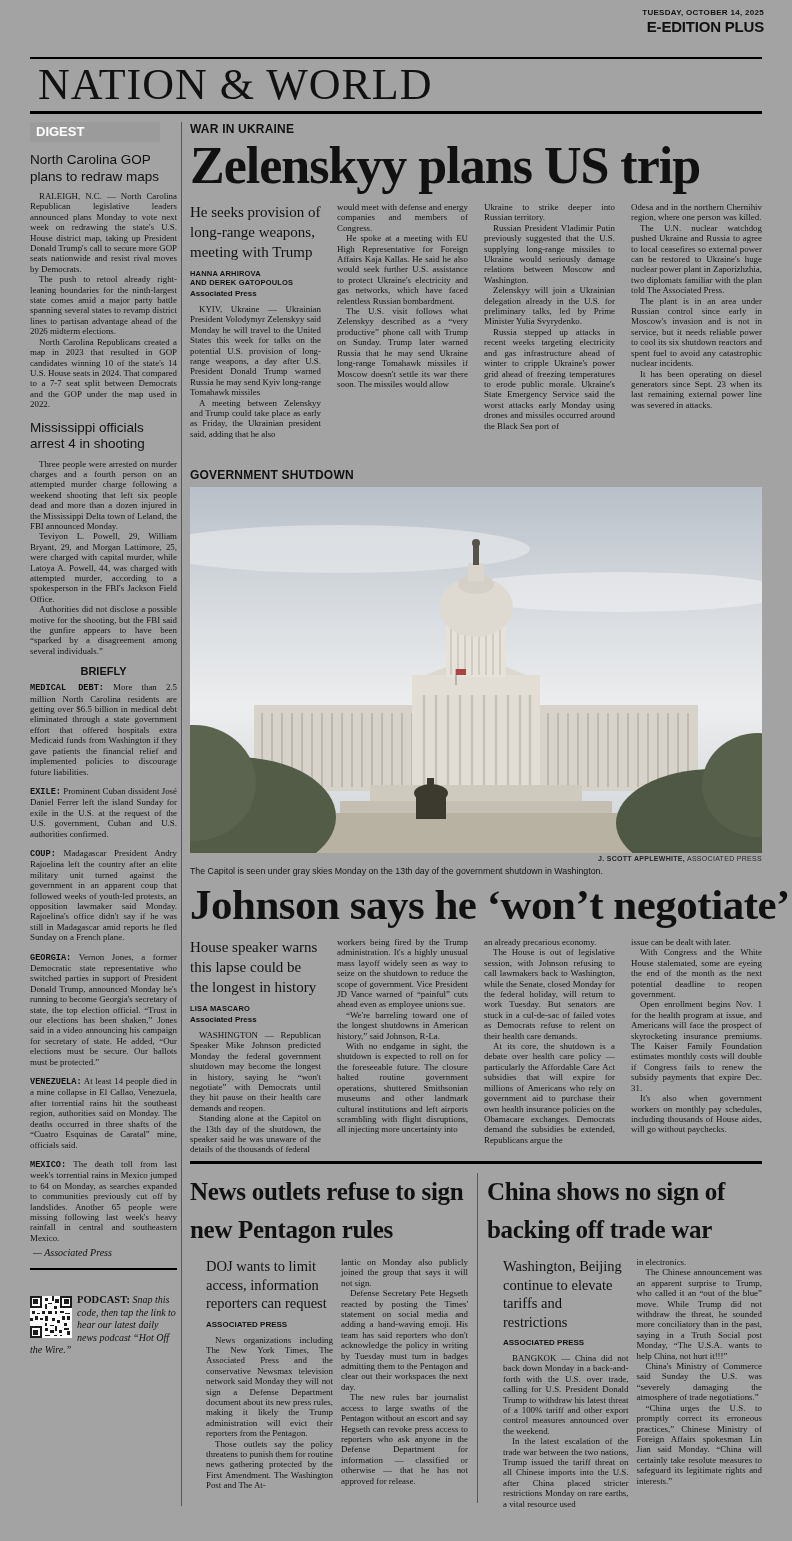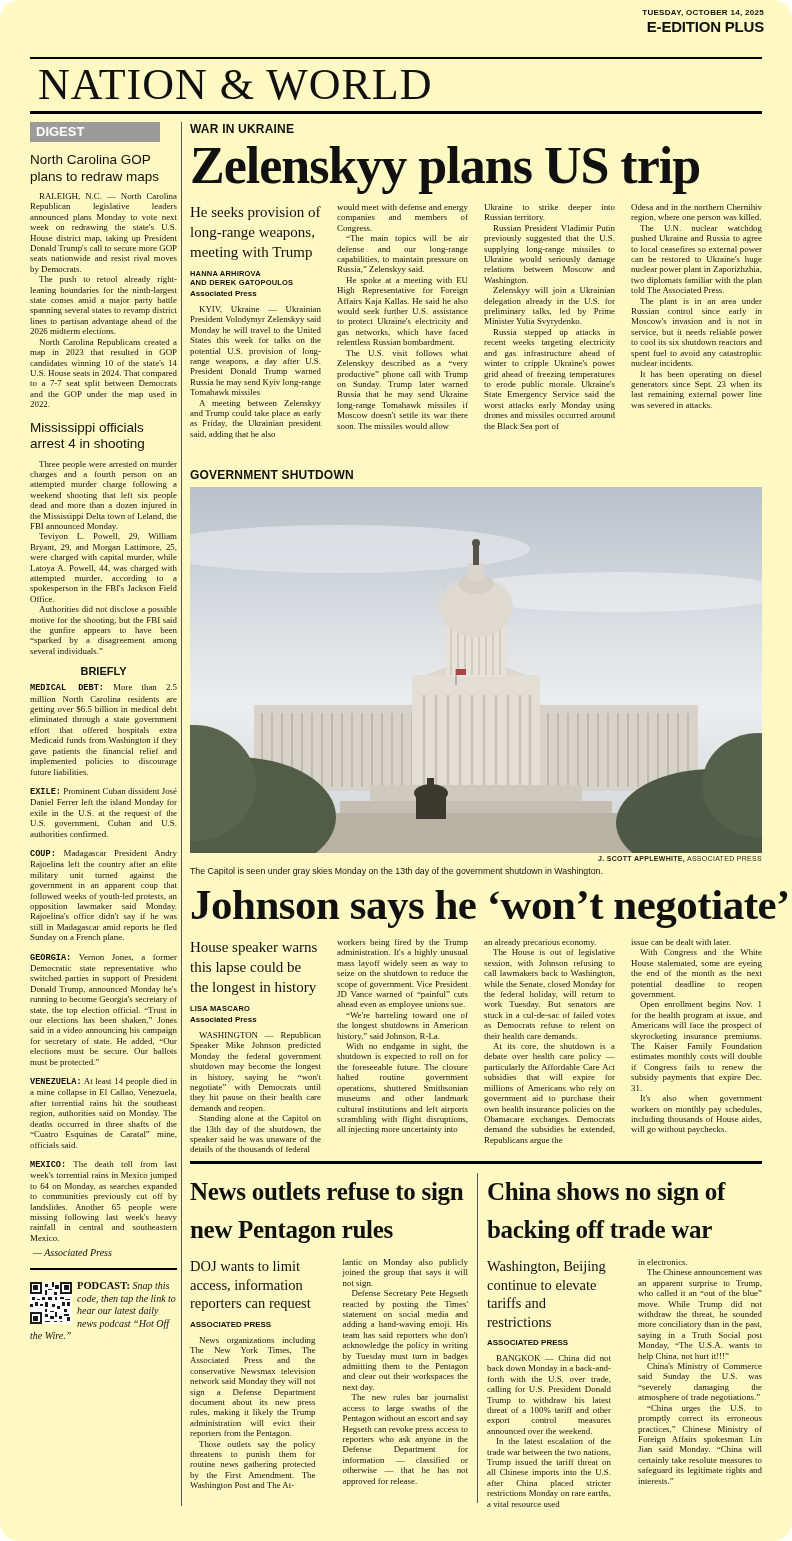--- a/index.html
+++ b/index.html
@@ -1,17 +1,17 @@
 <!DOCTYPE html>
 <html lang="en"><head>
 <meta charset="utf-8">
 <style>
   html,body{margin:0;padding:0;background:#fff;}
-  .page{position:relative;width:792px;height:1541px;background:#fef9c3;color:#111;
-        font-family:"Liberation Serif",serif;overflow:hidden;border-radius:19px;}
+  .page{position:relative;width:792px;height:1541px;background:#a3a3a3;color:#111;
+        font-family:"Liberation Serif",serif;overflow:hidden;}
   
   .hdr{position:absolute;top:8px;right:28px;text-align:right;font-family:"Liberation Sans",sans-serif;}
   .hdr .date{font-size:8px;font-weight:bold;letter-spacing:.3px;}
   .hdr .edition{font-size:15px;font-weight:800;letter-spacing:-.2px;margin-top:1px;}
   .masthead{position:absolute;left:30px;right:30px;top:57px;border-top:2px solid #000;border-bottom:3px solid #000;height:52px;}
   .masthead span{font-size:44px;line-height:52px;letter-spacing:1px;padding-left:8px;}
   
   .kick{font-family:"Liberation Sans",sans-serif;font-weight:bold;font-size:12px;letter-spacing:.2px;}
   .b{font-size:8.9px;line-height:10.4px;text-align:justify;text-indent:9px;margin:0;hyphens:auto;}
   .b.c{text-indent:0;}
@@ -22,21 +22,21 @@
   .col{flex:1;min-width:0;}
   
   .rail{position:absolute;left:30px;top:122px;width:147px;}
   .digest-bar{background:#9b9b9b;color:#fff;font-family:"Liberation Sans",sans-serif;font-weight:bold;
               font-size:13px;line-height:18px;padding:1px 6px;width:118px;}
   .dhead{font-family:"Liberation Sans",sans-serif;font-weight:normal;font-size:13.5px;line-height:16.5px;margin:10px 0 6px;}
   .briefly{font-family:"Liberation Sans",sans-serif;font-weight:bold;font-size:11px;text-align:center;margin:9px 0 5px;}
   .brief{font-size:8.9px;line-height:10.4px;text-align:justify;margin:0 0 9px;hyphens:auto;}
   .blabel{font-family:Liberation Mono, monospace;font-weight:bold;font-size:8.6px;}
   .attrib{font-size:10px;font-style:italic;text-align:left;margin:-5px 3px 0;}
-  .podcast{margin-top:10px;border-top:2px solid #000;padding-top:10px;overflow:hidden;}
+  .podcast{margin-top:10px;border-top:2px solid #000;padding-top:24px;overflow:hidden;}
   .qr{float:left;width:42px;height:42px;margin:2px 5px 1px 0;}
   .podtext{font-size:10px;line-height:12.5px;font-style:italic;margin:0;}
   .podtext b{font-style:normal;font-size:10.5px;}
   .vrule{position:absolute;width:1px;background:#555;}
   
   .ukraine{position:absolute;left:190px;top:122px;width:572px;}
   .ukraine h2{font-size:52px;line-height:56px;font-weight:bold;letter-spacing:-1px;margin:2px 0 8px;white-space:nowrap;}
   .ukraine .cols{height:256px;}
   
   .shutdown{position:absolute;left:190px;top:468px;width:572px;}
@@ -46,21 +46,21 @@
   .pcredit b{font-weight:bold;}
   .caption{font-family:"Liberation Sans",sans-serif;font-size:8.8px;margin-top:4px;color:#111;}
   .shutdown h2{font-size:43px;line-height:48px;font-weight:bold;letter-spacing:-.5px;margin:5px 0 8px;white-space:nowrap;}
   .shutdown .cols{height:218px;}
   
   .hrule{position:absolute;left:190px;right:30px;top:1161px;height:3px;background:#000;}
   .story-bl{position:absolute;left:190px;top:1173px;width:278px;}
   .story-br{position:absolute;left:487px;top:1173px;width:275px;}
   .bhead{font-size:25px;line-height:38px;font-weight:bold;letter-spacing:-.3px;margin:0 0 8px;}
   .bdeck{font-size:14.5px;line-height:18.5px;margin:0 0 7px;}
-  .story-bl .cols,.story-br .cols{height:268px;gap:27px;}
+  .story-bl .cols,.story-br .cols{height:268px;gap:8px;margin-left:16px;}
 </style>
 </head>
 <body>
 
 <div class="page">
 
   <div class="hdr">
     <div class="date">TUESDAY, OCTOBER 14, 2025</div>
     <div class="edition">E-EDITION PLUS</div>
   </div>
@@ -78,21 +78,21 @@
     <p class="b">North Carolina Republicans created a map in 2023 that resulted in GOP candidates winning 10 of the state's 14 U.S. House seats in 2024. That compared to a 7-7 seat split between Democrats and the GOP under the map used in 2022.</p>
 
     <h3 class="dhead">Mississippi officials arrest 4 in shooting</h3>
     <p class="b">Three people were arrested on murder charges and a fourth person on an attempted murder charge following a weekend shooting that left six people dead and more than a dozen injured in the Mississippi Delta town of Leland, the FBI announced Monday.</p>
     <p class="b">Teviyon L. Powell, 29, William Bryant, 29, and Morgan Lattimore, 25, were charged with capital murder, while Latoya A. Powell, 44, was charged with attempted murder, according to a spokesperson in the FBI's Jackson Field Office.</p>
     <p class="b">Authorities did not disclose a possible motive for the shooting, but the FBI said the gunfire appears to have been “sparked by a disagreement among several individuals.”</p>
 
     <div class="briefly">BRIEFLY</div>
 
     <p class="brief"><b class="blabel">MEDICAL DEBT:</b> <span>More than 2.5 million North Carolina residents are getting over $6.5 billion in medical debt eliminated through a state government effort that offered hospitals extra Medicaid funds from Washington if they gave patients the financial relief and implemented policies to discourage future liabilities.</span></p>
-    <p class="brief"><b class="blabel">EXILE:</b> <span>Prominent Cuban dissident José Daniel Ferrer left the island Monday for exile in the U.S. at the request of the U.S. government, Cuban and U.S. authorities confirmed.</span></p>
+    <p class="brief"><b class="blabel">EXILE:</b> <span>Prominent Cuban dissident José Daniel Ferrer left the island Sunday for exile in the U.S. at the request of the U.S. government, Cuban and U.S. authorities confirmed.</span></p>
     <p class="brief"><b class="blabel">COUP:</b> <span>Madagascar President Andry Rajoelina left the country after an elite military unit turned against the government in an apparent coup that followed weeks of youth-led protests, an opposition lawmaker said Monday. Rajoelina's office didn't say if he was still in Madagascar amid reports he fled Sunday on a French plane.</span></p>
     <p class="brief"><b class="blabel">GEORGIA:</b> <span>Vernon Jones, a former Democratic state representative who switched parties in support of President Donald Trump, announced Monday he's running to become Georgia's secretary of state, the top election official. “Trust in our elections has been shaken,” Jones said in a video announcing his campaign for secretary of state. He added, “Our elections must be secure. Our ballots must be protected.”</span></p>
     <p class="brief"><b class="blabel">VENEZUELA:</b> <span>At least 14 people died in a mine collapse in El Callao, Venezuela, after torrential rains hit the southeast region, authorities said on Monday. The deaths occurred in three shafts of the “Cuatro Esquinas de Caratal” mine, officials said.</span></p>
     <p class="brief"><b class="blabel">MEXICO:</b> <span>The death toll from last week's torrential rains in Mexico jumped to 64 on Monday, as searches expanded to communities previously cut off by landslides. Another 65 people were missing following last week's heavy rainfall in central and southeastern Mexico.</span></p>
     <p class="attrib">— Associated Press</p>
 
     <div class="podcast">
       <svg class="qr" viewBox="0 0 25 25" shape-rendering="crispEdges">
         <rect width="25" height="25" fill="#fff"></rect>
         <g fill="#1c1c1c">
@@ -154,21 +154,20 @@
       <div class="col">
         <p class="deck">He seeks provision of long-range weapons, meeting with Trump</p>
         <div class="by">HANNA ARHIROVA</div>
         <div class="by">AND DEREK GATOPOULOS</div>
         <div class="bycredit">Associated Press</div>
         <p class="b">KYIV, Ukraine — Ukrainian President Volodymyr Zelenskyy said Monday he will travel to the United States this week for talks on the potential U.S. provision of long-range weapons, a day after U.S. President Donald Trump warned Russia he may send Kyiv long-range Tomahawk missiles</p>
         <p class="b">A meeting between Zelenskyy and Trump could take place as early as Friday, the Ukrainian president said, adding that he also</p>
       </div>
       <div class="col">
         <p class="b c">would meet with defense and energy companies and members of Congress.</p>
-        <p class="b">“The main topics will be air defense and our long-range capabilities, to maintain pressure on Russia,” Zelenskyy said.</p>
         <p class="b">He spoke at a meeting with EU High Representative for Foreign Affairs Kaja Kallas. He said he also would seek further U.S. assistance to protect Ukraine's electricity and gas networks, which have faced relentless Russian bombardment.</p>
         <p class="b">The U.S. visit follows what Zelenskyy described as a “very productive” phone call with Trump on Sunday. Trump later warned Russia that he may send Ukraine long-range Tomahawk missiles if Moscow doesn't settle its war there soon. The missiles would allow</p>
       </div>
       <div class="col">
         <p class="b c">Ukraine to strike deeper into Russian territory.</p>
         <p class="b">Russian President Vladimir Putin previously suggested that the U.S. supplying long-range missiles to Ukraine would seriously damage relations between Moscow and Washington.</p>
         <p class="b">Zelenskyy will join a Ukrainian delegation already in the U.S. for preliminary talks, led by Prime Minister Yulia Svyrydenko.</p>
         <p class="b">Russia stepped up attacks in recent weeks targeting electricity and gas infrastructure ahead of winter to cripple Ukraine's power grid ahead of freezing temperatures to erode public morale. Ukraine's State Emergency Service said the worst attacks early Monday using drones and missiles occurred around the Black Sea port of</p>
       </div>
       <div class="col">

